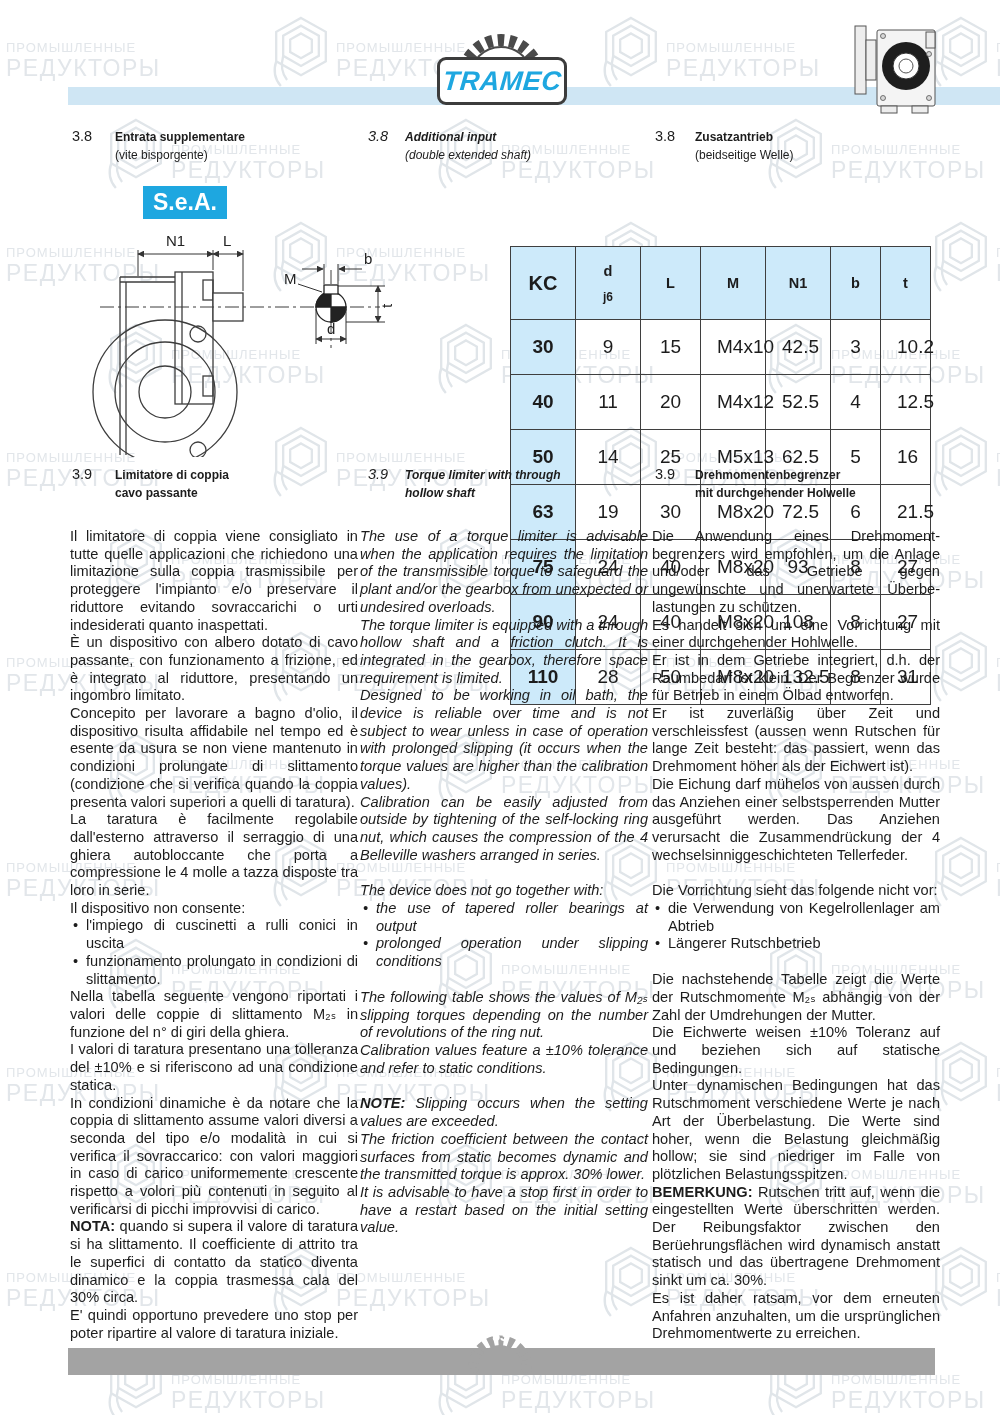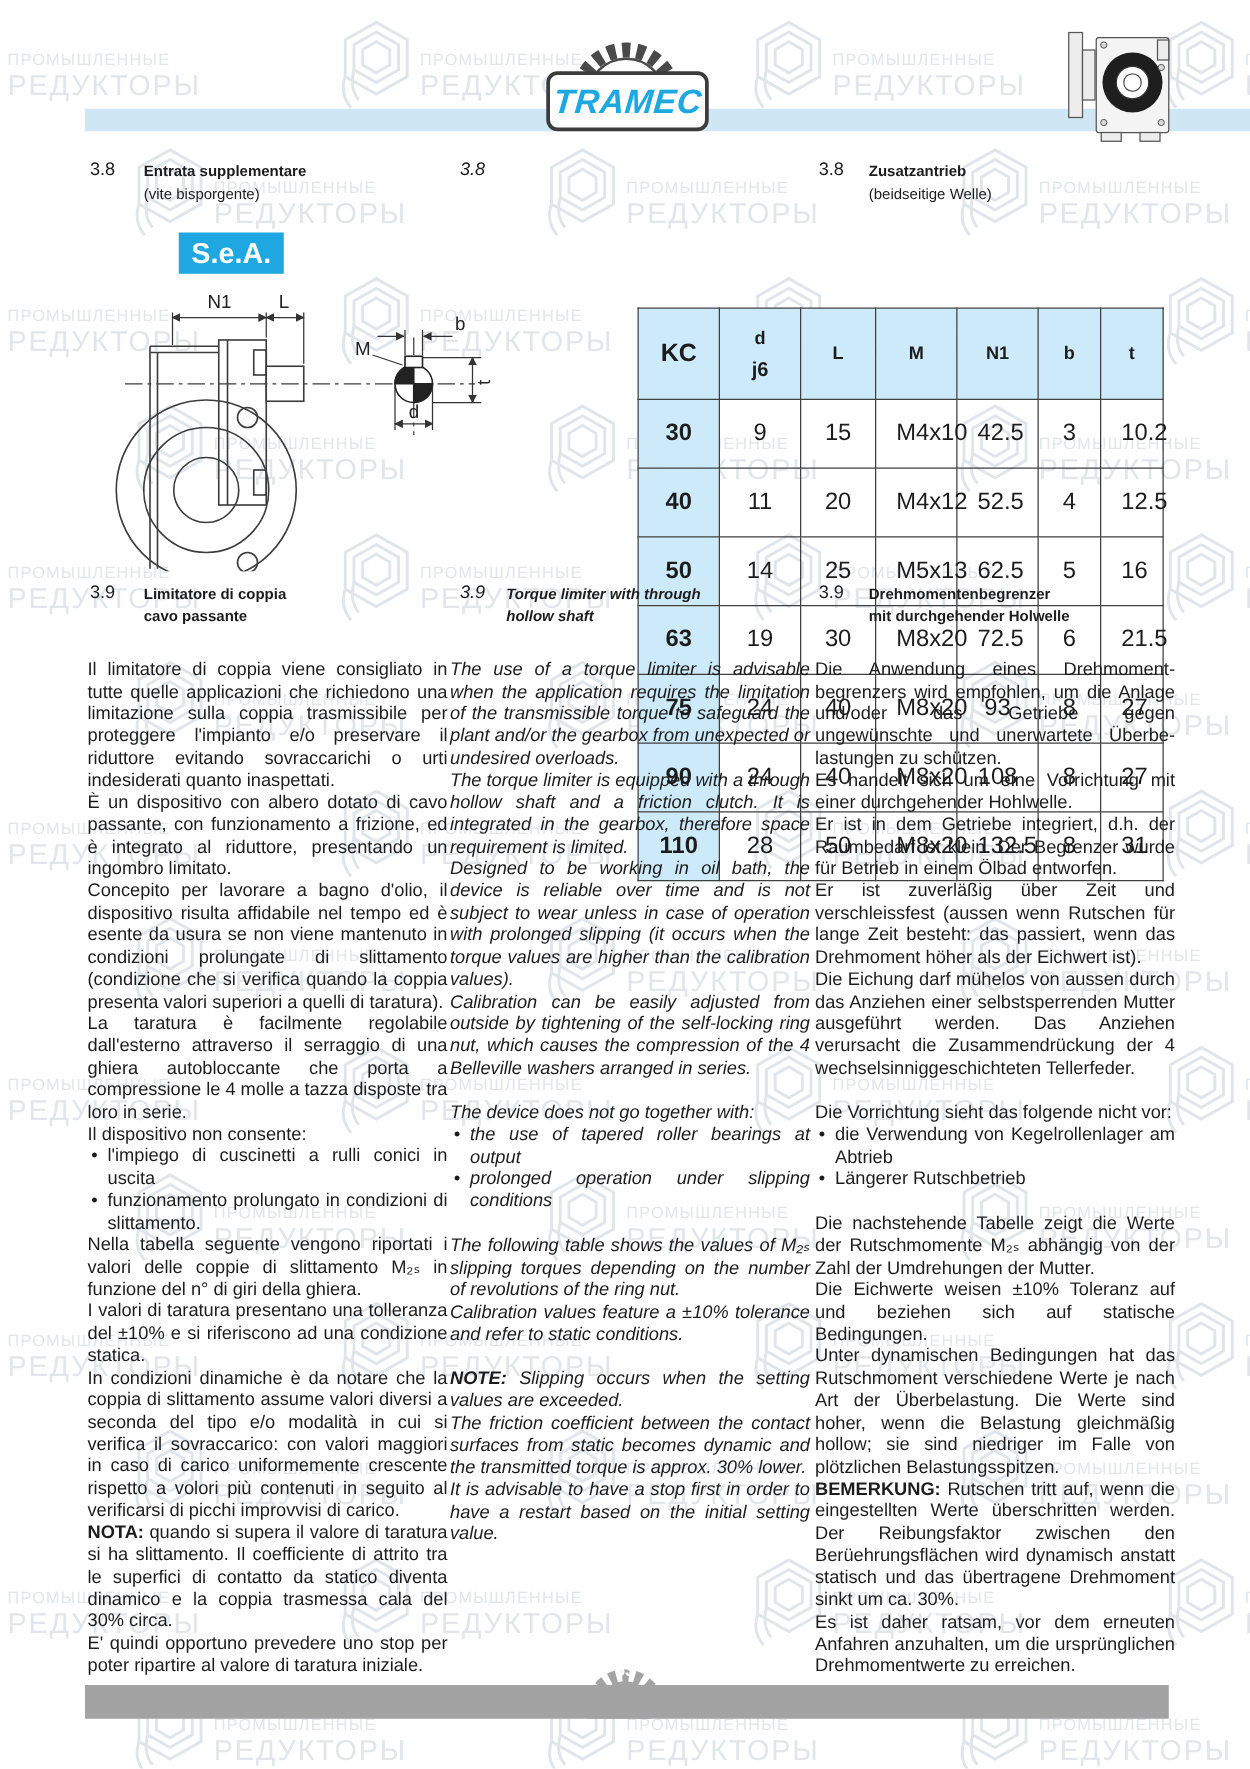--- a/index.html
+++ b/index.html
@@ -36,21 +36,21 @@
   
   .drawing{position:absolute;left:70px;top:222px;}
   .drawing text{font-size:15px;fill:#222;font-family:"Liberation Sans","DejaVu Sans",sans-serif;}
   
   .table-wrap{position:absolute;left:510px;top:246px;}
   table{border-collapse:collapse;table-layout:fixed;width:420px;font-size:14px;}
   th,td{border:1px solid var(--line,#3f3f3f);text-align:center;padding:16px;}
   thead th{height:40px;background:var(--tableblue,#cdeafa);font-size:14.5px;font-weight:bold;}
   th.kc-h{font-size:20px;}
   .dm{line-height:15px;font-weight:bold;}
-  .ds{line-height:12px;font-size:16px;font-weight:bold;margin-top:12px;}
+  .ds{line-height:12px;font-size:12px;font-weight:bold;margin-top:12px;}
   td{height:17px;background:transparent;}
   td.kc-cell{background:var(--tableblue,#cdeafa);font-weight:bold;}
   tbody td{font-size:19px;}
   col.c1{width:65px;}col.c2{width:65px;}col.c3{width:60px;}col.c4{width:65px;}
   col.c5{width:65px;}col.c6{width:50px;}col.c7{width:50px;}
   
   .col{position:absolute;top:528px;width:288px;text-align:justify;font-size:14.6px;line-height:17.7px;}
   .col-it{left:70px;} .col-en{left:360px;font-style:italic;} .col-de{left:652px;}
   .para{margin:0;}
   .para.gap{margin-top:18px;}
@@ -838,20 +838,24 @@
         <circle cx="77" cy="80" r="2.5"></circle>
     </g>
   </svg>
 
   <div class="hnum h38 hn-it">3.8</div>
   <div class="htitle h38 ht-it">
     <div class="t">Entrata supplementare</div>
     <div class="s">(vite bisporgente)</div>
   </div>
   <div class="hnum h38 hn-en italic">3.8</div>
+  <div class="htitle h38 ht-en italic">
+    <div class="t">Additional input</div>
+    <div class="s">(double extended shaft)</div>
+  </div>
   <div class="hnum h38 hn-de">3.8</div>
   <div class="htitle h38 ht-de">
     <div class="t">Zusatzantrieb</div>
     <div class="s">(beidseitige Welle)</div>
   </div>
 
   <div class="sea-box">S.e.A.</div>
 
   <svg class="drawing" width="430" height="235" viewBox="0 0 430 235">
     <defs>

